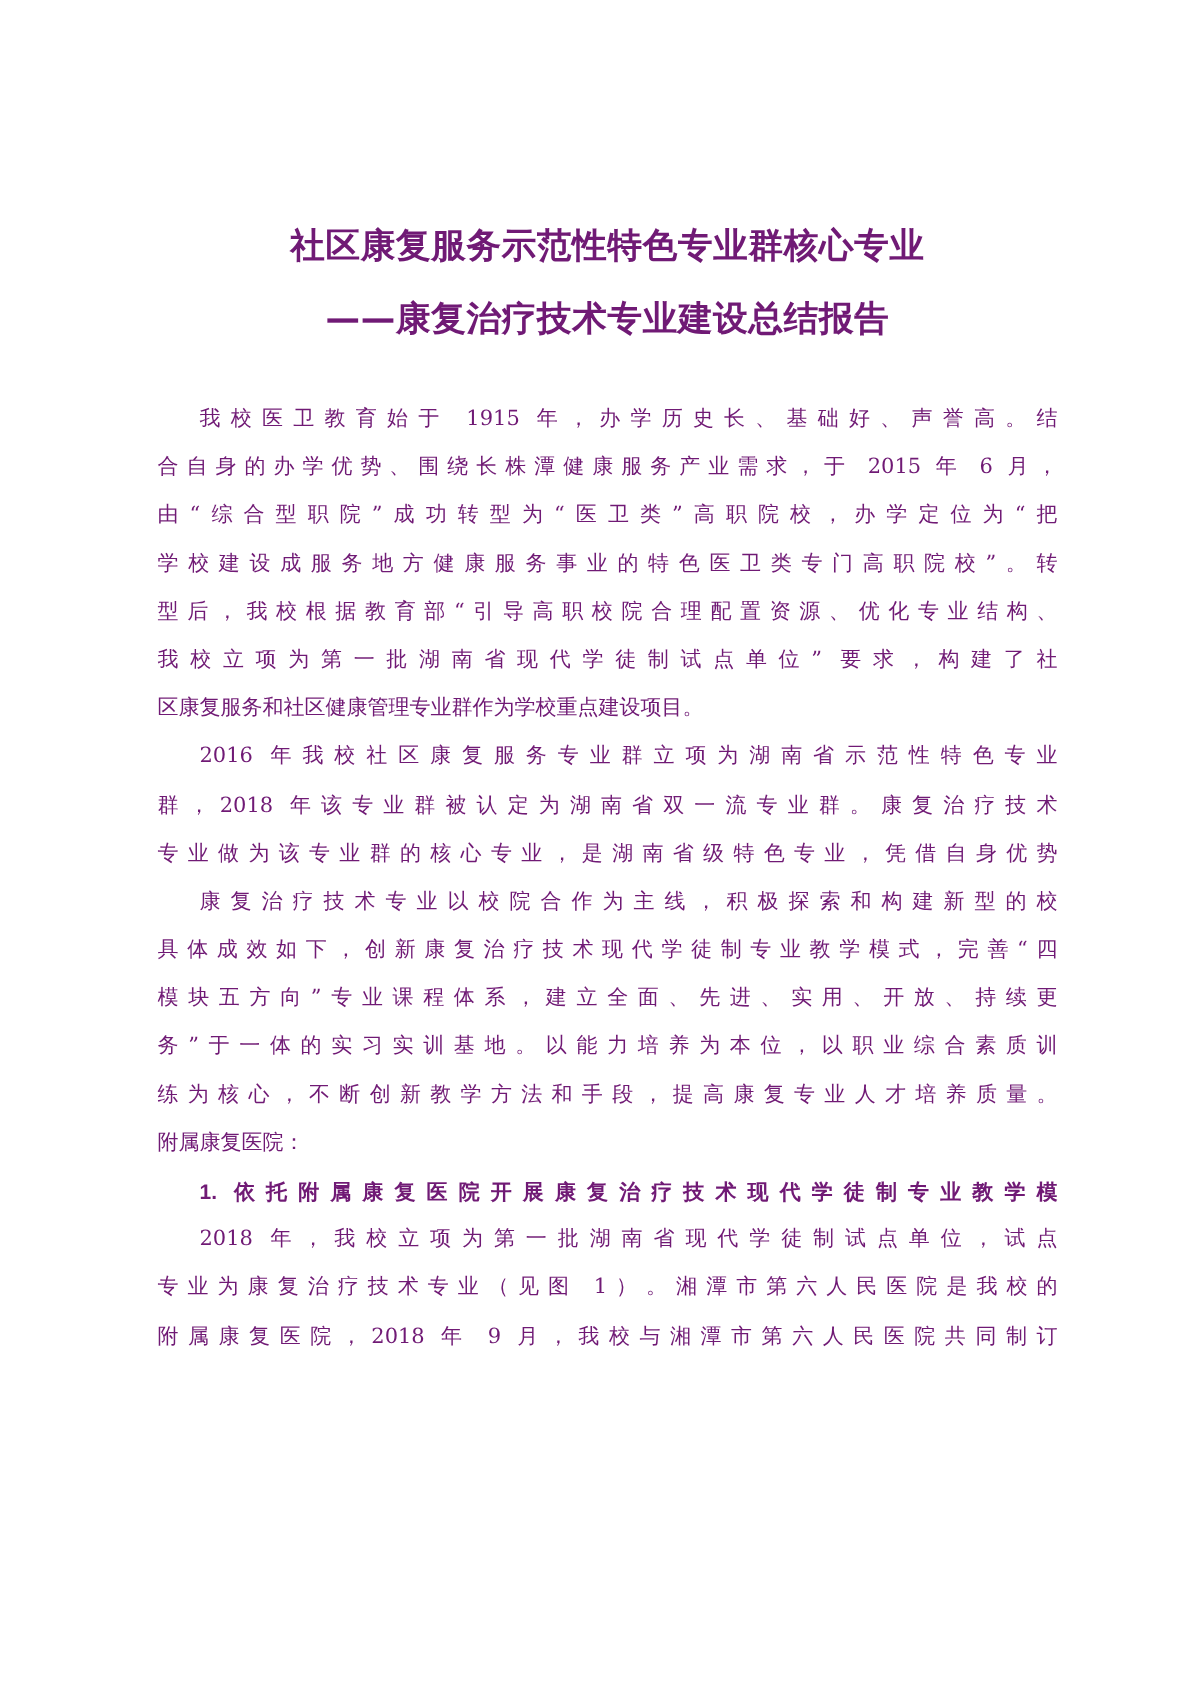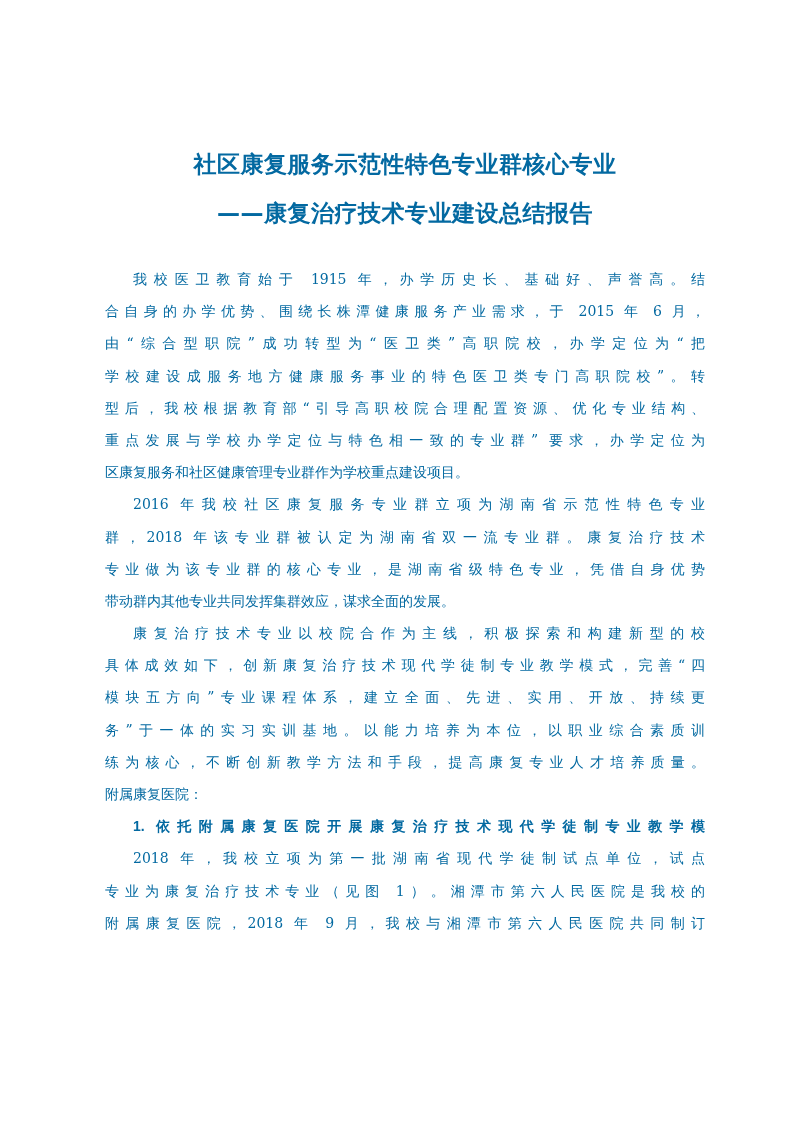--- a/index.html
+++ b/index.html
@@ -6,21 +6,21 @@
     margin: 0;
     padding: 0;
     background: #ffffff;
   }
   .page {
     position: relative;
     width: 793px;
     height: 992px;
     background: #ffffff;
     overflow: hidden;
-    color: #0369a1;
+    color: #701a75;
   }
   .content {
     position: absolute;
     left: 105px;
     top: 140px;
     width: 600px;
   }
   .title {
     font-family: "DejaVu Sans", "Liberation Sans", sans-serif;
     font-weight: bold;
@@ -65,28 +65,27 @@
       <div class="title-line">社区康复服务示范性特色专业群核心专业</div>
       <div class="title-line">——康复治疗技术专业建设总结报告</div>
     </div>
     <div class="doc-body">
         <div class="para body">
           <div class="line indent">我校医卫教育始于 1915 年，办学历史长、基础好、声誉高。结</div>
           <div class="line">合自身的办学优势、围绕长株潭健康服务产业需求，于 2015 年 6 月，</div>
           <div class="line">由“综合型职院”成功转型为“医卫类”高职院校，办学定位为“把</div>
           <div class="line">学校建设成服务地方健康服务事业的特色医卫类专门高职院校”。转</div>
           <div class="line">型后，我校根据教育部“引导高职校院合理配置资源、优化专业结构、</div>
-          <div class="line">重点发展与学校办学定位与特色相一致的专业群” 要求，办学定位为</div>
+          <div class="line">我校立项为第一批湖南省现代学徒制试点单位” 要求，构建了社</div>
           <div class="line lastline">区康复服务和社区健康管理专业群作为学校重点建设项目。</div>
         </div>
         <div class="para body">
           <div class="line indent">2016 年我校社区康复服务专业群立项为湖南省示范性特色专业</div>
           <div class="line">群，2018 年该专业群被认定为湖南省双一流专业群。康复治疗技术</div>
           <div class="line">专业做为该专业群的核心专业，是湖南省级特色专业，凭借自身优势</div>
-          <div class="line lastline">带动群内其他专业共同发挥集群效应，谋求全面的发展。</div>
         </div>
         <div class="para body">
           <div class="line indent">康复治疗技术专业以校院合作为主线，积极探索和构建新型的校</div>
           <div class="line">具体成效如下，创新康复治疗技术现代学徒制专业教学模式，完善“四</div>
           <div class="line">模块五方向”专业课程体系，建立全面、先进、实用、开放、持续更</div>
           <div class="line">务”于一体的实习实训基地。以能力培养为本位，以职业综合素质训</div>
           <div class="line">练为核心，不断创新教学方法和手段，提高康复专业人才培养质量。</div>
           <div class="line lastline">附属康复医院：</div>
         </div>
         <div class="para heading">

